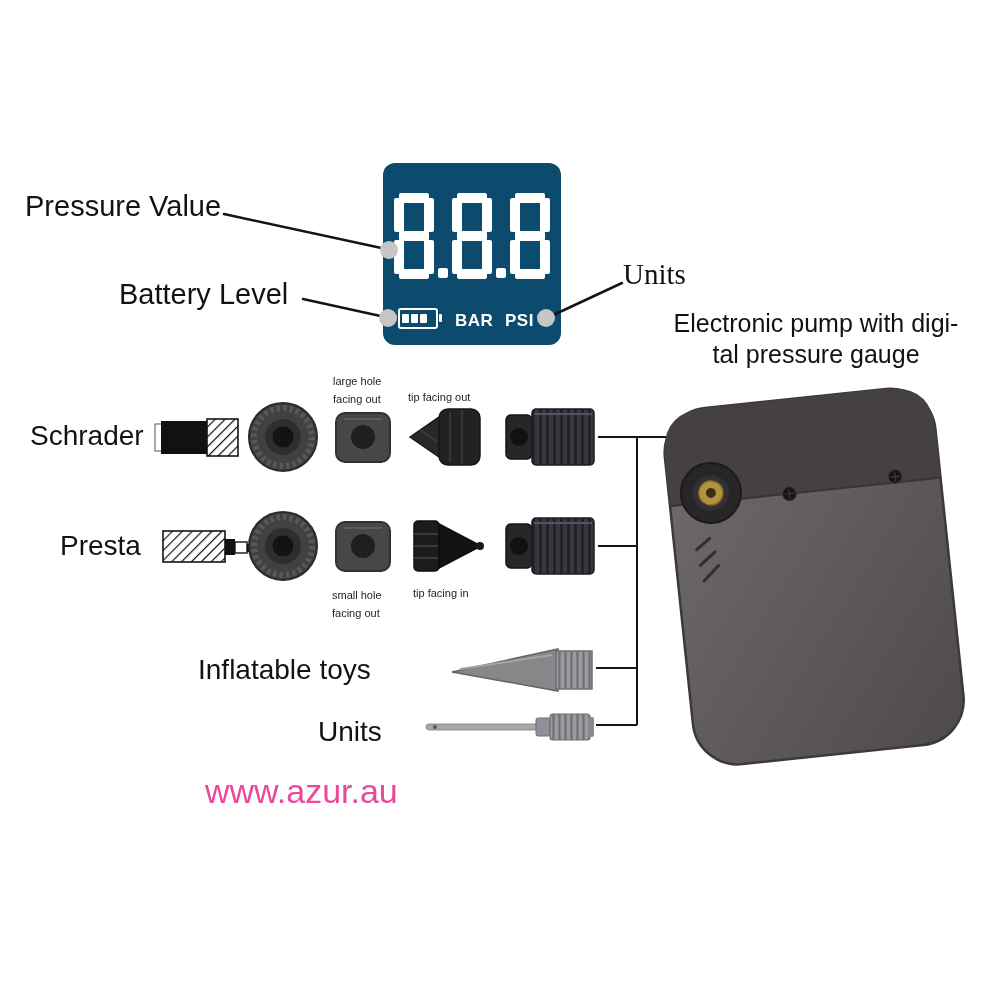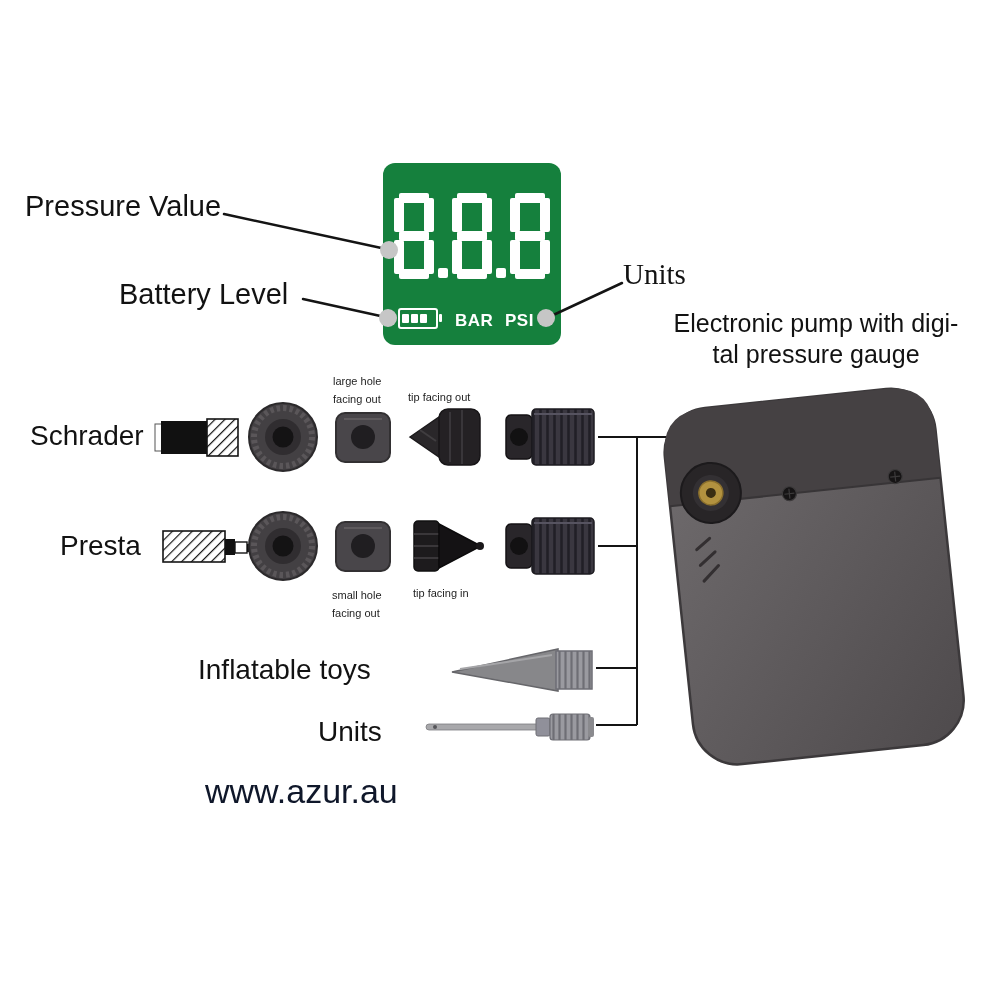--- a/index.html
+++ b/index.html
@@ -1,20 +1,20 @@
 <!DOCTYPE html>
 <html><head>
 <meta charset="utf-8">
 <style>
   html,body{margin:0;padding:0;background:#ffffff;}
   .canvas{position:relative;width:1000px;height:1000px;background:#ffffff;overflow:hidden;
           font-family:"Liberation Sans",sans-serif;color:#151515;}
 
   
-  .lcd{position:absolute;left:383px;top:163px;width:178px;height:182px;background:#15803d;border-radius:12px;}
+  .lcd{position:absolute;left:383px;top:163px;width:178px;height:182px;background:#0c4a6e;border-radius:12px;}
   .digits{position:absolute;left:11px;top:30px;height:86px;display:flex;align-items:flex-end;gap:4px;}
   .seg-digit{position:relative;width:40px;height:86px;display:inline-block;}
   .seg{position:absolute;background:transparent;border-radius:2px;}
   .seg.on{background:#ffffff;}
   .seg-a{left:5px;top:0;width:30px;height:10px;}
   .seg-g{left:5px;top:38px;width:30px;height:10px;}
   .seg-d{left:5px;bottom:0;width:30px;height:10px;}
   .seg-f{left:0;top:5px;width:10px;height:34px;}
   .seg-b{right:0;top:5px;width:10px;height:34px;}
   .seg-e{left:0;bottom:5px;width:10px;height:34px;}
@@ -38,21 +38,21 @@
   .row-schrader{left:30px;top:420px;}
   .row-presta{left:60px;top:530px;}
   .row-toys{left:198px;top:654px;}
   .row-balls{left:318px;top:716px;}
   .note{position:absolute;font-size:11px;line-height:18px;color:#1e1e1e;}
   .note span{display:block;}
   .note-large-hole{left:333px;top:372px;}
   .note-tip-out{left:408px;top:388px;}
   .note-small-hole{left:332px;top:586px;}
   .note-tip-in{left:413px;top:584px;}
-  .website{position:absolute;left:205px;top:772px;font-size:34px;color:#0f172a;}
+  .website{position:absolute;left:205px;top:772px;font-size:34px;color:#ec4899;}
 
   
   .overlay{position:absolute;left:0;top:0;width:1000px;height:1000px;pointer-events:none;}
 </style>
 </head>
 <body>
 
 <div class="canvas">
 
   <div class="lcd">

